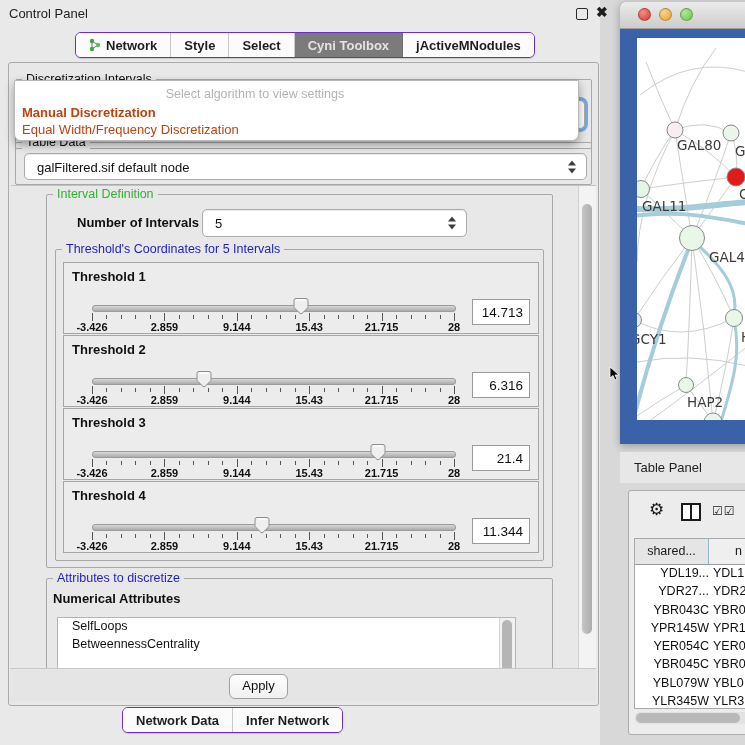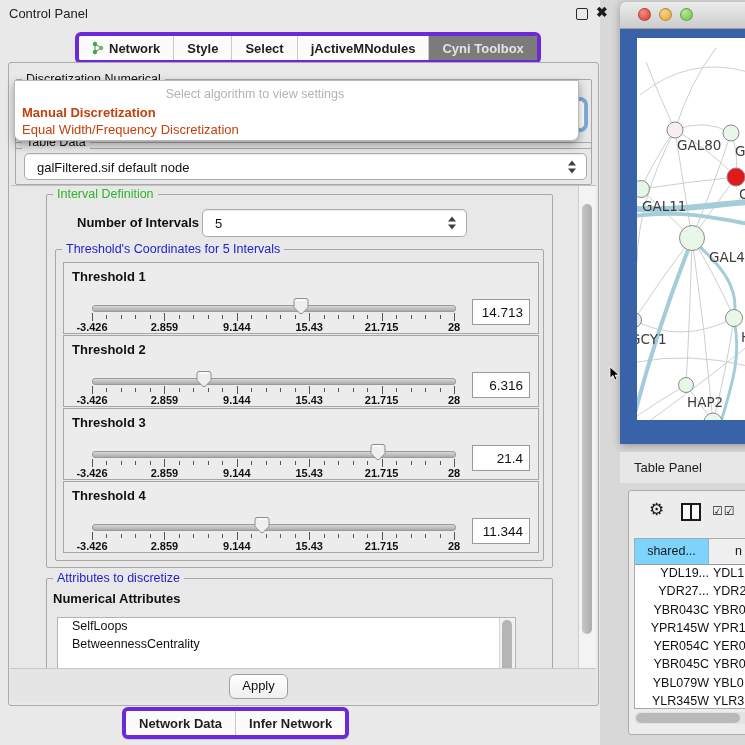--- a/index.html
+++ b/index.html
@@ -7,21 +7,21 @@
   #stage{position:relative;width:745px;height:745px;overflow:hidden;background:#D8D8D8;}
 
   
   .cp-bg{position:absolute;left:0;top:0;width:600px;height:745px;background:#E9E9E9;}
   .cp-titlebar{position:absolute;left:0;top:0;width:600px;height:27px;background:#E9E9E9;}
   .cp-title{position:absolute;left:9px;top:6px;font-size:13px;color:#222;}
   .float-ico{position:absolute;left:576px;top:8px;width:10px;height:10px;border:1.6px solid #2b2b2b;border-radius:2px;}
   .close-ico{position:absolute;left:596px;top:4px;font-size:14px;font-weight:bold;color:#1c1c1c;}
 
   
-  .tabbar{position:absolute;height:24px;display:flex;border:4px solid #6d28d9;border-radius:6px;overflow:hidden;background:#fef9c3;box-shadow:0 1px 1px rgba(0,0,0,.15);}
+  .tabbar{position:absolute;height:24px;display:flex;border:1px solid #6d28d9;border-radius:6px;overflow:hidden;background:#fef9c3;box-shadow:0 1px 1px rgba(0,0,0,.15);}
   .tabbar .seg{display:flex;align-items:center;gap:5px;padding:0 13px;font-size:13px;font-weight:600;color:#1e1e1e;background:#FBFBFB;border-right:1px solid #C9C9C9;white-space:nowrap;}
   .tabbar .seg:last-child{border-right:none;}
   .tabbar .seg.sel{background:#7B7B7B;color:#E4E4E4;border-right-color:#6f6f6f;}
 
   
   .panel{position:absolute;left:8px;top:62px;width:589px;height:642px;background:#E8E8E8;border:1px solid #ABABAB;border-radius:3px;}
 
   
   .grp{position:absolute;border:1px solid #A8A8A8;border-radius:2px;}
   .grp-title{position:absolute;top:-8px;left:6px;background:#E8E8E8;padding:0 4px;font-size:12.5px;color:#111;white-space:nowrap;}
@@ -82,21 +82,21 @@
 
   
   .tp-titlebar{position:absolute;left:620px;top:452px;width:125px;height:31px;background:#E7E7E7;}
   .tp-title{position:absolute;left:14px;top:8px;font-size:13px;color:#222;}
   .tp-body{position:absolute;left:628px;top:490px;width:130px;height:243px;background:#ECECEC;border:1px solid #ADADAD;border-radius:3px;overflow:hidden;}
   .gear{position:absolute;left:20px;top:8px;font-size:17px;color:#1a1a1a;}
   .colico{position:absolute;left:52px;top:12px;}
   .checks{position:absolute;left:83px;top:13px;font-size:12px;color:#1a1a1a;letter-spacing:1px;}
   .ttable{position:absolute;left:5px;top:47px;width:210px;height:169px;background:#FFF;border:1px solid #A9A9A9;overflow:hidden;}
   .thead{position:absolute;left:0;top:0;height:26px;border-bottom:1px solid #9A9A9A;box-sizing:border-box;font-size:12.5px;color:#1a1a1a;text-align:center;line-height:25px;}
-  .thead.c0{width:74px;background:#7dd3fc;border-right:1px solid #8FB9CB;}
+  .thead.c0{width:74px;background:#e5e5e5;border-right:1px solid #8FB9CB;}
   .thead.c1{left:74px;width:136px;background:#EFEFEF;text-align:left;padding-left:26px;}
   .trows{position:absolute;left:0;top:27px;width:210px;height:142px;overflow:hidden;}
   .trw{height:18.3px;font-size:12.5px;color:#111;white-space:nowrap;}
   .trw .c0{display:inline-block;width:74px;text-align:right;}
   .trw .c1{display:inline-block;padding-left:4px;}
   .hscroll{position:absolute;left:5px;top:221px;width:120px;height:12px;background:#E3E3E3;border-radius:6px;}
   .hscroll .hth{position:absolute;left:2px;top:1px;width:104px;height:10px;border-radius:5px;background:#B9B9B9;}
 
   .cursor{position:absolute;left:609px;top:366px;z-index:50;}
 </style>
@@ -124,32 +124,32 @@
           <circle cx="9" cy="7" r="2.2" fill="#63BD63"></circle>
         </svg>
         <span>Network</span>
       </span>
       <span class="seg">
         <span>Style</span>
       </span>
       <span class="seg">
         <span>Select</span>
       </span>
+      <span class="seg sel">
+        <span>Cyni Toolbox</span>
+      </span>
       <span class="seg">
         <span>jActiveMNodules</span>
       </span>
-      <span class="seg sel">
-        <span>Cyni Toolbox</span>
-      </span>
     </div>
 
   <div class="panel">
 
     <div class="grp" style="left:6px;top:16px;width:575px;height:68px;">
-      <span class="grp-title">Discretization Numerical</span>
+      <span class="grp-title">Discretization Intervals</span>
       <div class="combo focus-ring" style="left:8px;top:20px;width:559px;height:27px;">
         <span class="spin">
             <b></b>
             <i></i>
           </span>
       </div>
     </div>
 
     <div class="grp" style="left:6px;top:79px;width:575px;height:41px;">
       <span class="grp-title">Table Data</span>

